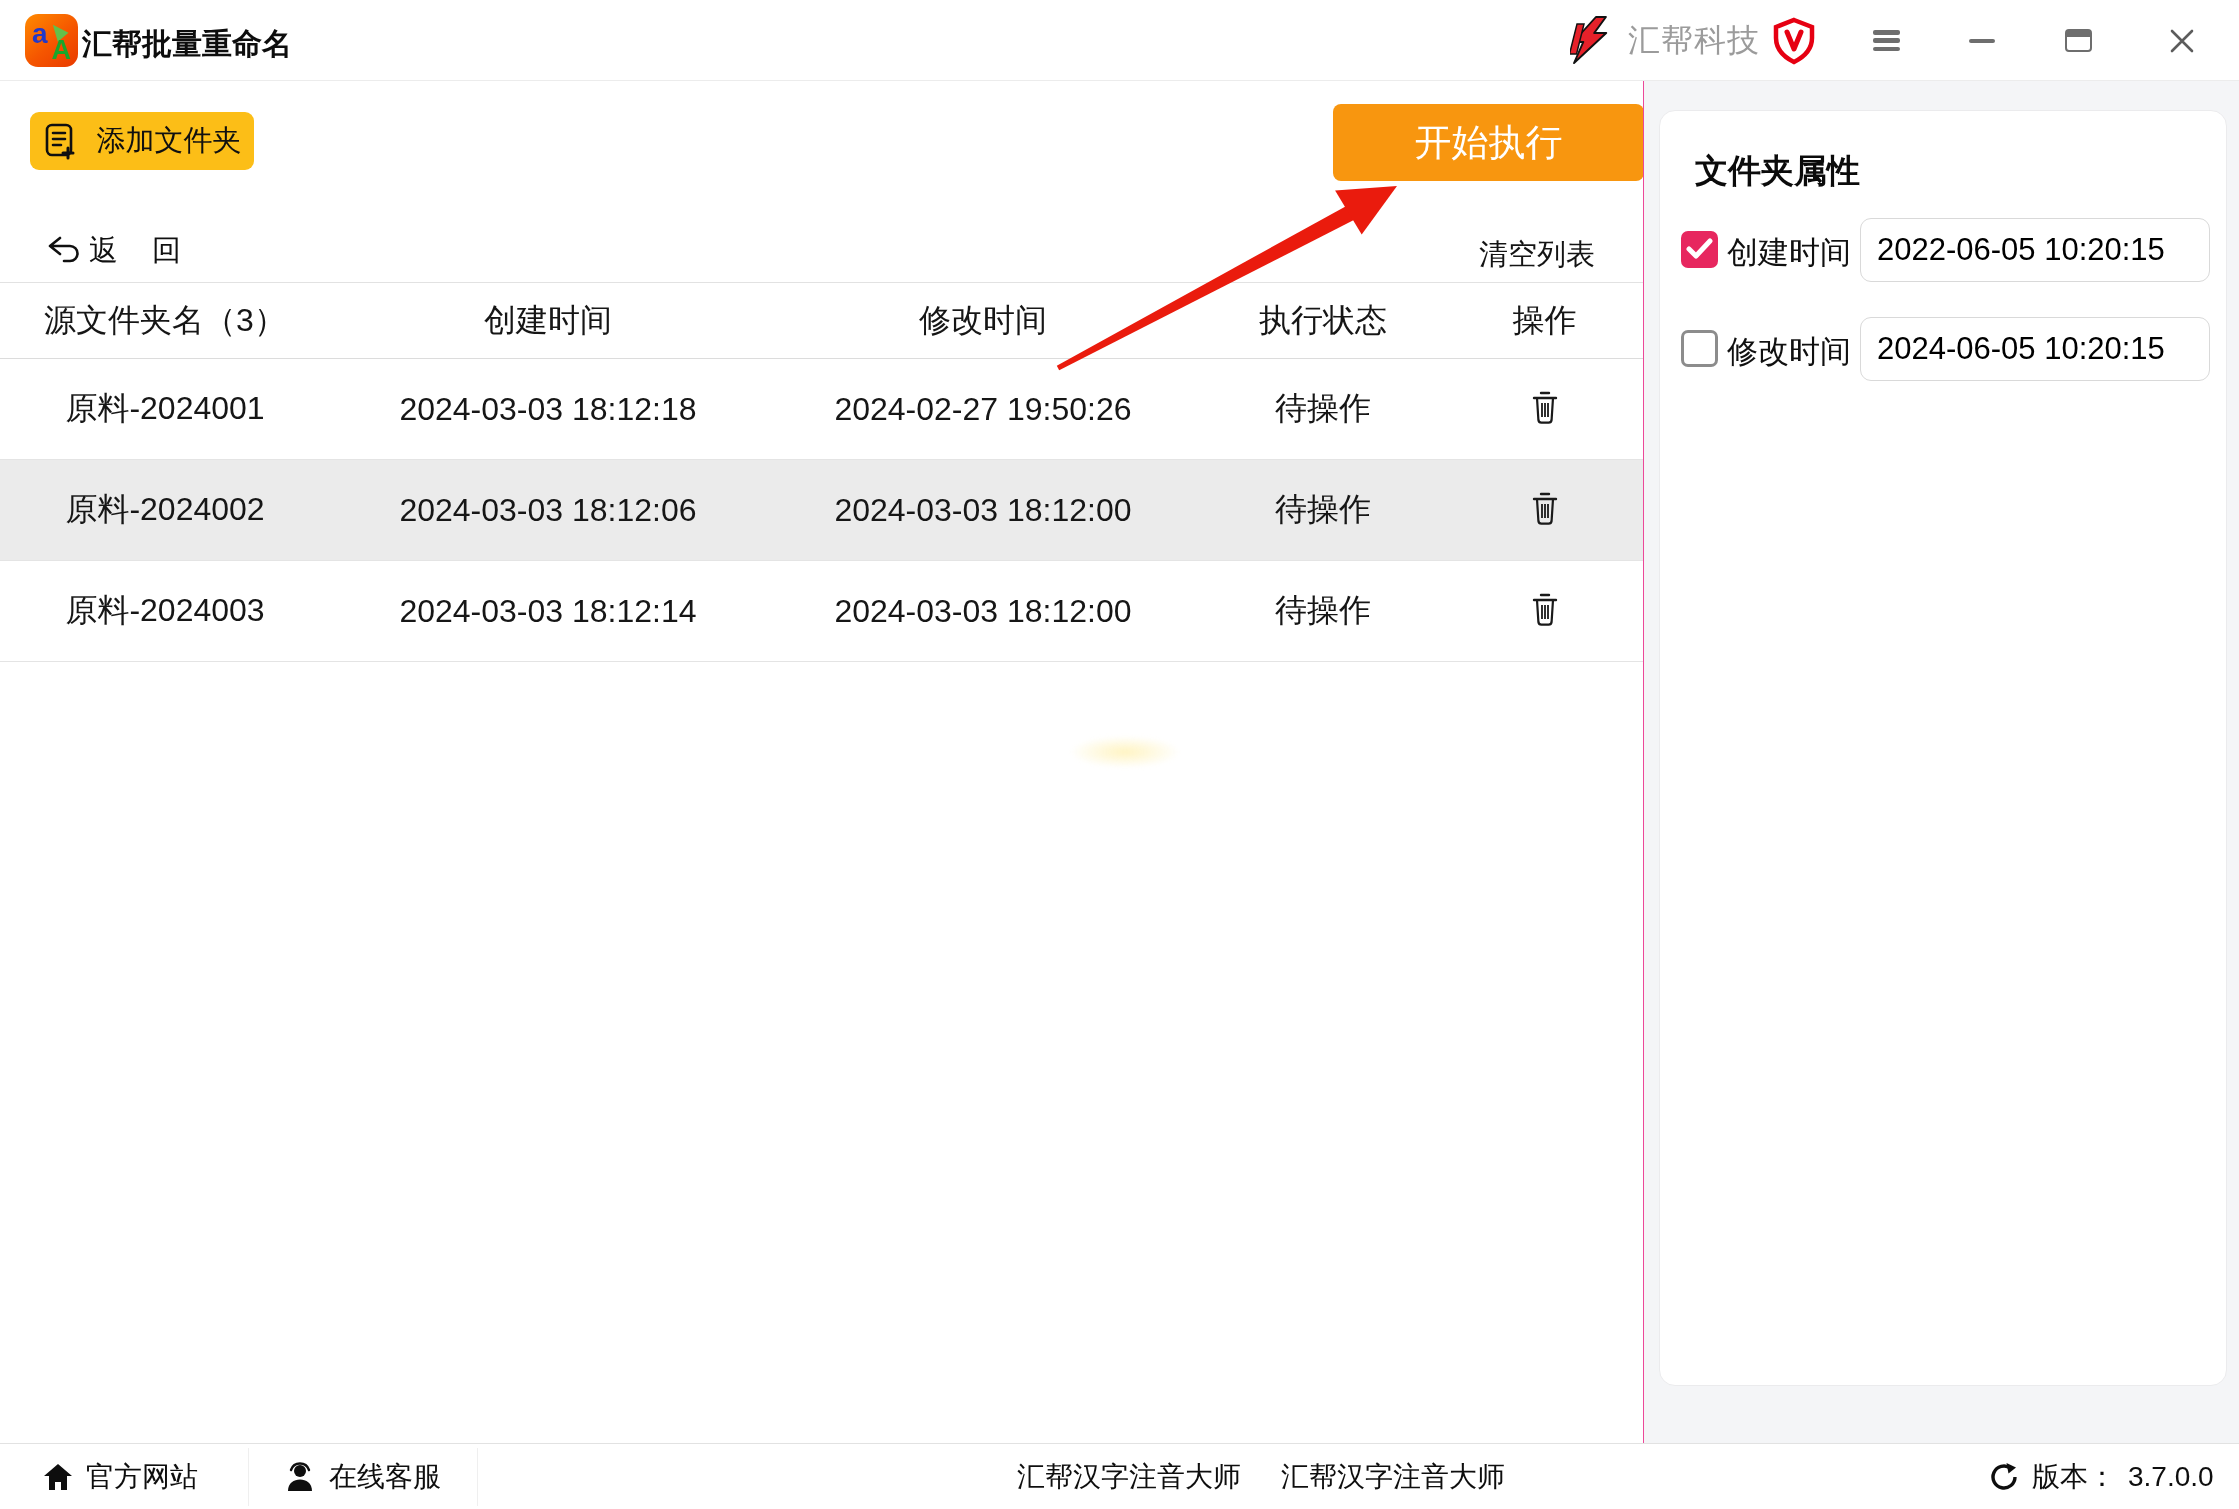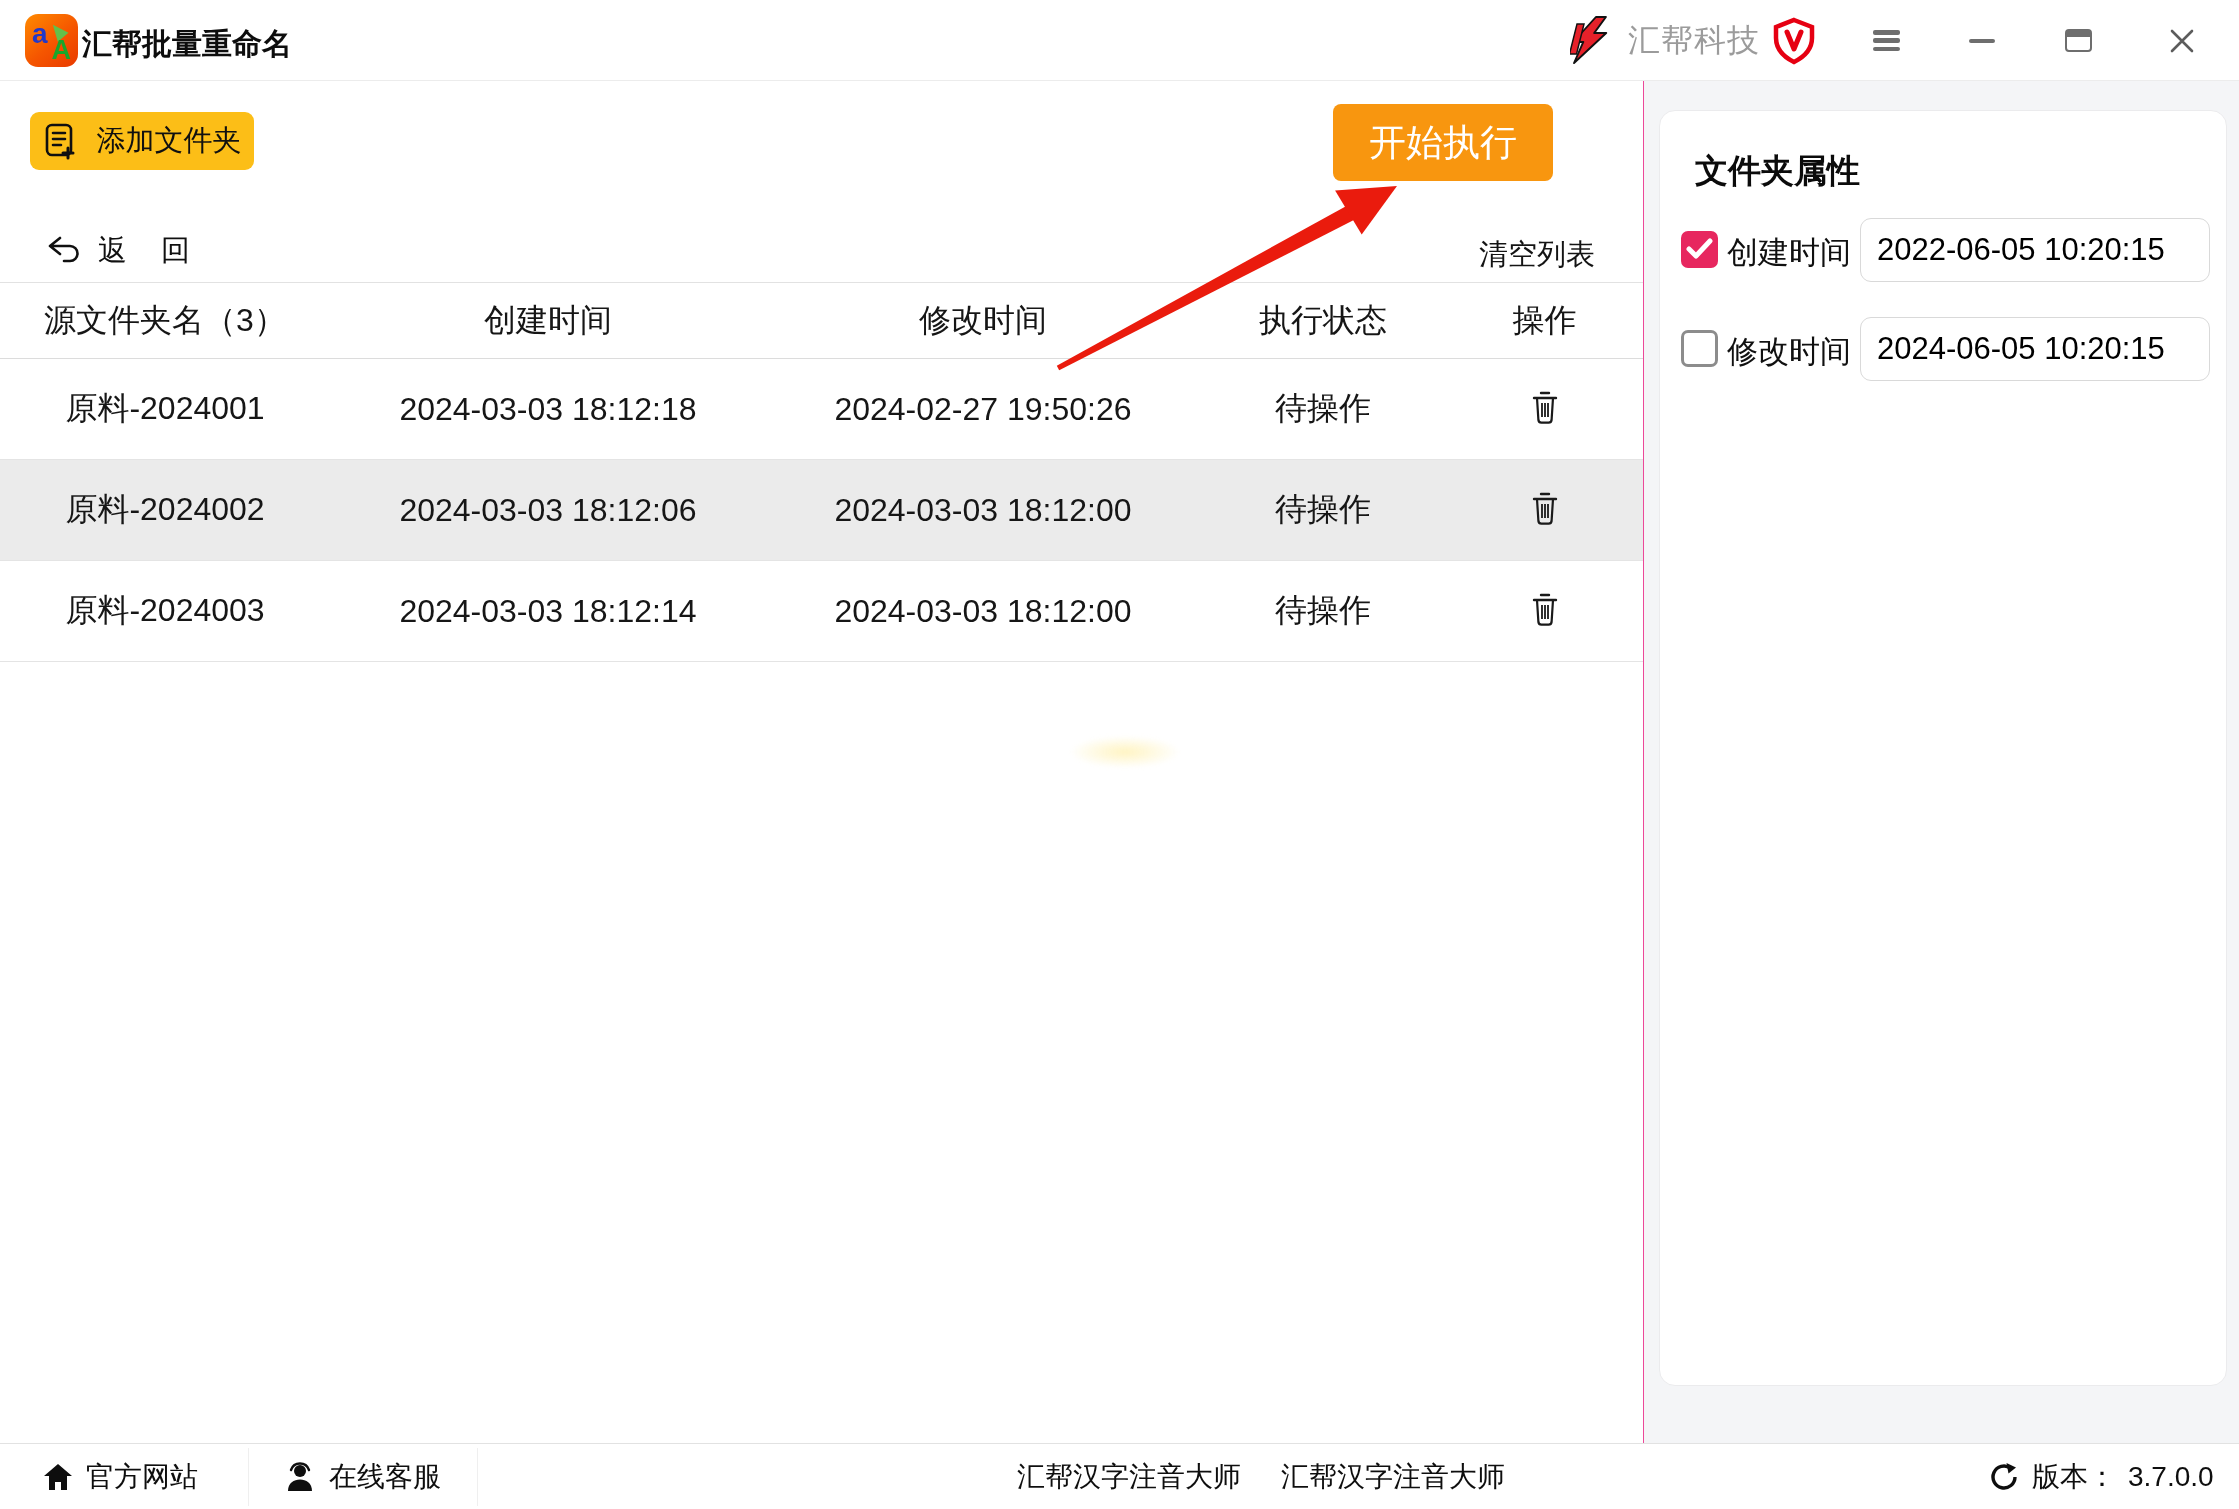--- a/index.html
+++ b/index.html
@@ -34,26 +34,26 @@
   .minbar { width:26px; height:4px; background:#6e6e6e; border-radius:2px; }
   .maxbox { width:27px; height:23px; border:2.5px solid #6e6e6e; border-radius:4px; border-top-width:8px; }
 
   
   .main { position:absolute; left:0; top:81px; width:1643px; height:1362px; background:#fff; }
 
   .btn-add { position:absolute; left:30px; top:31px; width:224px; height:58px;
     background:#FCBE17; border:none; border-radius:9px; display:flex; align-items:center;
     justify-content:center; gap:20px; font-size:29px; font-weight:500; color:#101010; cursor:pointer;
     font-family:inherit; }
-  .btn-start { position:absolute; left:1333px; top:23px; width:220px; height:77px;
+  .btn-start { position:absolute; left:1333px; top:23px; width:311px; height:77px;
     background:#F8960F; border:none; border-radius:8px; color:#fff; font-size:37px;
     display:flex; align-items:center; justify-content:center; cursor:pointer; font-family:inherit; }
 
   .row-tools { position:absolute; left:0; top:138px; width:1643px; height:64px; }
-  .back-link { position:absolute; left:46px; top:12px; display:flex; align-items:center; gap:14px;
+  .back-link { position:absolute; left:46px; top:12px; display:flex; align-items:center; gap:5px;
     font-size:29px; color:#101010; cursor:pointer; }
   .back-label { word-spacing:26px; }
   .clear-link { position:absolute; right:48px; top:16px; font-size:29px; color:#141414; cursor:pointer; }
 
   
   .table { position:absolute; left:0; top:201px; width:1643px; }
   .t-head { position:relative; height:77px; border-top:1px solid #E2E2E2; border-bottom:1px solid #DCDCDC; }
   .t-row  { position:relative; height:101px; border-bottom:1px solid #E4E4E4; background:#fff; }
   .t-row.alt { background:#EBEBEB; }
   .cell { position:absolute; top:0; height:100%; display:flex; align-items:center; justify-content:center;

